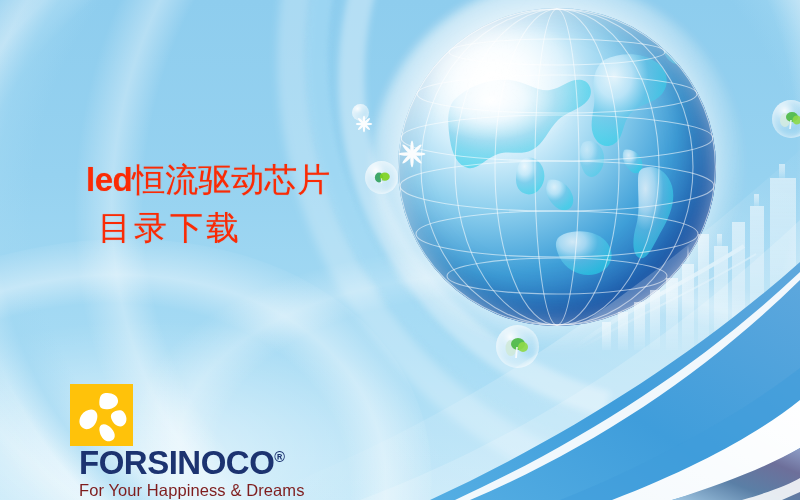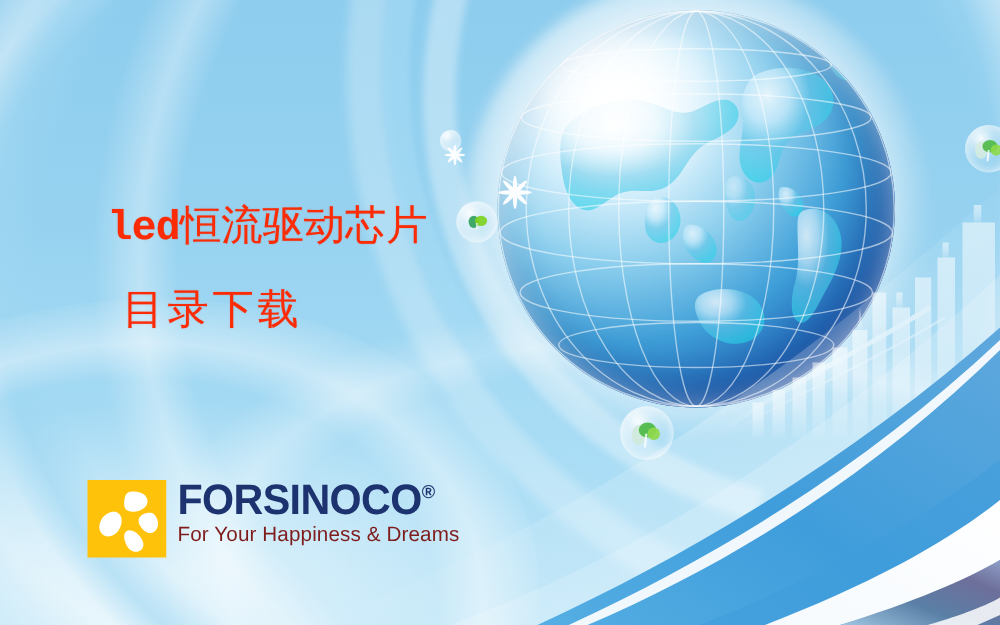--- a/index.html
+++ b/index.html
@@ -106,25 +106,25 @@
   
   .headline{
     position:absolute;left:86px;top:160px;width:420px;
     color:#fa2b05;
     line-height:1.22;
     text-shadow:0 0 1px rgba(250,43,5,0.45);
     user-select:text;
   }
   .hl-line{white-space:nowrap;font-size:33px;}
   .hl-line1{font-family:"DejaVu Sans","Liberation Sans",sans-serif;font-weight:400;letter-spacing:0px;}
-  .hl-line1 .latin{font-family:Liberation Mono, monospace;font-weight:700;letter-spacing:-0.5px;}
-  .hl-line2{margin-top:24px;margin-left:12px;font-family:"DejaVu Serif","Liberation Serif",serif;font-weight:400;letter-spacing:3px;}
-
-  
-  .logo{position:absolute;left:70px;top:384px;display:flex;align-items:flex-start;}
+  .hl-line1 .latin{font-family:Liberation Sans, sans-serif;font-weight:700;letter-spacing:-0.5px;}
+  .hl-line2{margin-top:8px;margin-left:12px;font-family:"DejaVu Serif","Liberation Serif",serif;font-weight:400;letter-spacing:3px;}
+
+  
+  .logo{position:absolute;left:70px;top:384px;display:flex;align-items:flex-start;flex-direction:column;}
   .logo-mark{
     width:63px;height:62px;flex:0 0 auto;
     background:#ffc20a;
     position:relative;
   }
   .logo-text{margin-left:9px;margin-top:-2px;}
   .logo-name{
     font-family:"Liberation Sans",sans-serif;
     font-weight:700;
     font-size:34px;

